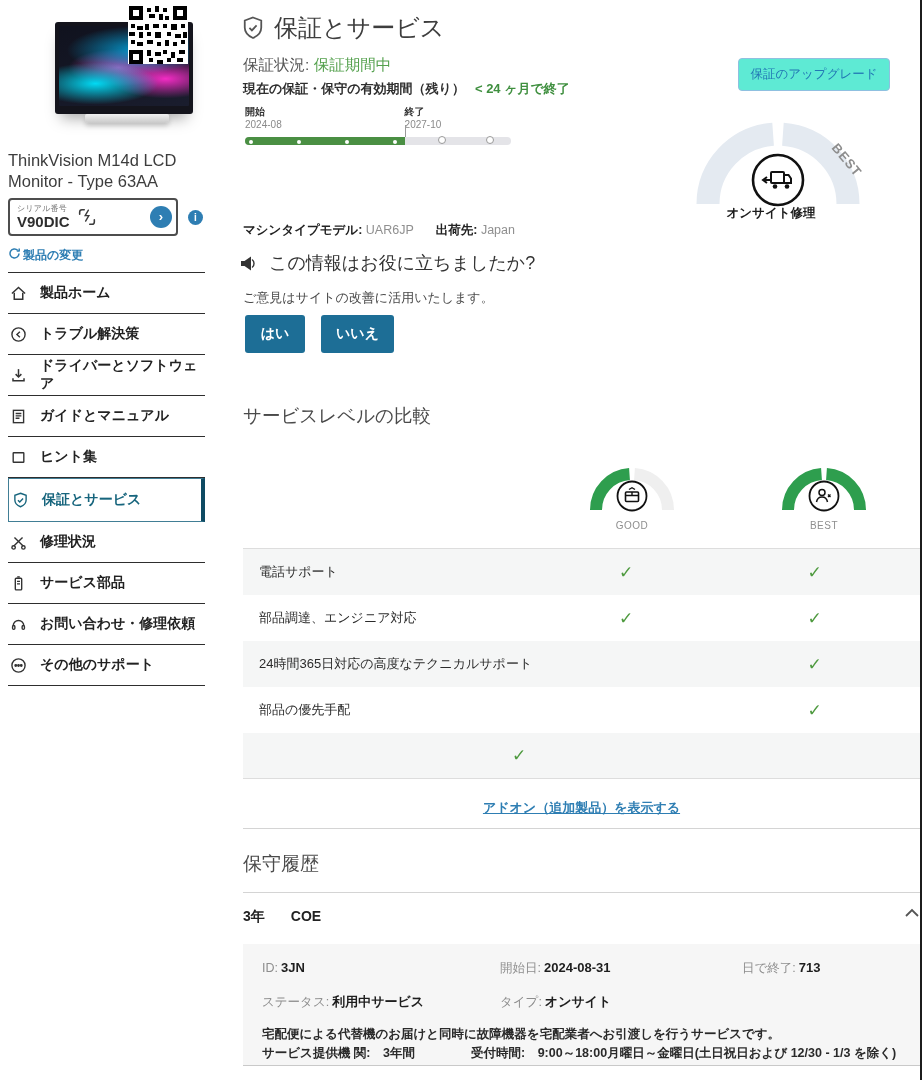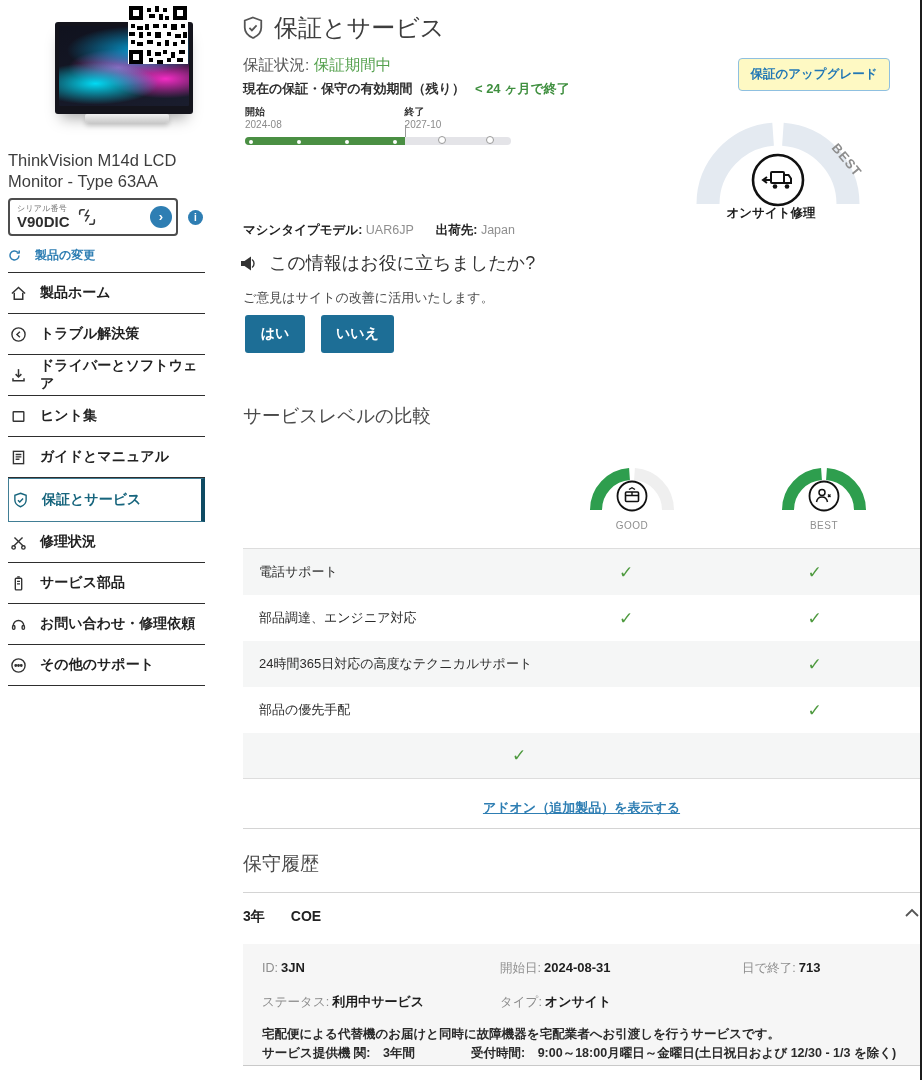--- a/index.html
+++ b/index.html
@@ -22,21 +22,21 @@
   .stand { position:absolute; left:77px; top:114px; width:84px; height:9px; background:linear-gradient(#f1f1f1,#c9c9c9); border-radius:2px 2px 4px 4px; box-shadow:0 3px 5px rgba(0,0,0,.18); }
   .qr { position:absolute; left:120px; top:6px; width:60px; height:58px; background:#fff; }
   .product-title { position:absolute; left:0; top:150px; width:196px; font-size:16.5px; line-height:1.3; color:#3d3d3d; }
   .serial-box { position:absolute; left:0; top:198px; width:170px; height:38px; border:2px solid #4d4d4d; border-radius:4px; background:#fff; display:flex; align-items:center; padding:2px 4px 2px 7px; }
   .serial-text { line-height:1; }
   .serial-label { display:block; font-size:8px; color:#777; letter-spacing:.2px; }
   .serial-value { display:block; font-size:15px; font-weight:bold; color:#2e2e2e; margin-top:1px; }
   .detect { width:22px; height:22px; margin-left:6px; }
   .serial-go { margin-left:auto; width:22px; height:22px; border-radius:50%; background:#2e7eb3; color:#fff; border:none; font-size:13px; line-height:22px; text-align:center; font-weight:bold; cursor:pointer; }
   .info-badge { position:absolute; left:180px; top:210px; width:15px; height:15px; border-radius:50%; background:#2e7eb3; color:#fff; font-size:10px; font-weight:bold; text-align:center; line-height:15px; }
-  .change-link { position:absolute; left:0; top:247px; display:flex; align-items:center; gap:14px; color:#2e7eb3; font-size:12px; font-weight:bold; text-decoration:none; cursor:pointer; }
+  .change-link { position:absolute; left:0; top:247px; display:flex; align-items:flex-start; gap:2px; color:#2e7eb3; font-size:12px; font-weight:bold; text-decoration:none; cursor:pointer; }
   .menu { position:absolute; left:0; top:272px; width:197px; border-top:1px solid #2e2e2e; }
   .menu-item { display:flex; align-items:center; gap:13px; height:41px; border-bottom:1px solid #2e2e2e; font-size:14px; font-weight:bold; color:#222; padding:0 6px 0 2px; cursor:pointer; }
   .menu-item .mi-icon { width:17px; height:17px; display:inline-flex; }
   .menu-item.active { color:#17657d; border:1px solid #417e95; border-right:4px solid #0e4a63; height:44px; padding-left:3px; }
   .menu-item.active .mi-icon svg * { stroke:#17657d; }
 
   
   .page-title { position:absolute; left:242px; top:12px; display:flex; align-items:center; gap:10px; font-size:24px; color:#3e3e3e; }
   .status-line { position:absolute; left:243px; top:55px; font-size:15.5px; color:#555; }
   .status-line .green { color:#55a14e; }
@@ -45,21 +45,21 @@
 
   .timeline { position:absolute; left:245px; top:106px; width:266px; height:44px; }
   .tl-label { position:absolute; top:0; font-size:10px; line-height:1.25; }
   .tl-label b { color:#333; } .tl-label span { color:#8a8a8a; display:block; }
   .tl-bar { position:absolute; left:0; top:31px; width:266px; height:8px; background:#e4e4e8; border-radius:4px; }
   .tl-fill { position:absolute; left:0; top:0; height:8px; width:60%; background:#4a8f43; border-radius:4px 0 0 4px; }
   .tl-tick { position:absolute; left:60%; top:19px; width:1px; height:12px; background:#9a9a9a; }
   .dot { position:absolute; top:33.5px; width:4px; height:4px; background:#fff; border-radius:50%; }
   .ring { position:absolute; top:30px; width:8px; height:8px; background:#fff; border:1.5px solid #9a9a9a; border-radius:50%; }
 
-  .upgrade-btn { position:absolute; left:738px; top:58px; width:152px; height:33px; background:#fef9c3; border:1px solid #8fc0e0; border-radius:4px; color:#2278b5; font-size:12.5px; font-weight:bold; cursor:pointer; }
+  .upgrade-btn { position:absolute; left:738px; top:58px; width:152px; height:33px; background:#5eead4; border:1px solid #8fc0e0; border-radius:4px; color:#2278b5; font-size:12.5px; font-weight:normal; cursor:pointer; }
   .big-gauge { position:absolute; left:683px; top:98px; width:192px; height:112px; }
   .big-gauge-label { position:absolute; left:683px; top:205px; width:176px; text-align:center; font-size:12.5px; font-weight:bold; color:#1c1c1c; }
 
   .machine-line { position:absolute; left:243px; top:222px; font-size:12.5px; }
   .machine-line b { color:#222; } .machine-line .val { color:#8f8f8f; margin-right:22px; }
 
   .fb-title { position:absolute; left:240px; top:251px; display:flex; align-items:center; gap:9px; font-size:18px; color:#333; }
   .fb-note { position:absolute; left:243px; top:289px; font-size:13px; color:#4a4a4a; }
   .fb-btns { position:absolute; left:245px; top:315px; display:flex; gap:16px; }
   .fb-btns button { min-width:60px; height:38px; padding:0 15px; background:#1d6e96; color:#fff; border:none; border-radius:3px; font-size:14px; font-weight:bold; cursor:pointer; }
@@ -208,33 +208,33 @@
               <path d="M8 2v7"></path>
               <path d="M5.3 6.7 8 9.4l2.7-2.7"></path>
               <path d="M2.8 10.5V13h10.4v-2.5"></path>
             </svg>
           </span>
           <span>ドライバーとソフトウェア</span>
         </div>
         <div class="menu-item">
           <span class="mi-icon">
             <svg viewBox="0 0 16 16" fill="none" stroke="#333" stroke-width="1.3">
-              <rect x="3" y="3.5" width="10" height="9" rx="0.5"></rect>
-            </svg>
-          </span>
-          <span>ヒント集</span>
-        </div>
-        <div class="menu-item">
-          <span class="mi-icon">
-            <svg viewBox="0 0 16 16" fill="none" stroke="#333" stroke-width="1.3">
               <rect x="3.2" y="2.2" width="9.6" height="11.6"></rect>
               <path d="M5.3 5.2h5.4M5.3 7.4h5.4M5.3 9.6h3.6"></path>
             </svg>
           </span>
           <span>ガイドとマニュアル</span>
+        </div>
+        <div class="menu-item">
+          <span class="mi-icon">
+            <svg viewBox="0 0 16 16" fill="none" stroke="#333" stroke-width="1.3">
+              <rect x="3" y="3.5" width="10" height="9" rx="0.5"></rect>
+            </svg>
+          </span>
+          <span>ヒント集</span>
         </div>
         <div class="menu-item active">
           <span class="mi-icon">
             <svg viewBox="0 0 16 16" fill="none" stroke="#333" stroke-width="1.3">
               <path d="M8 1.2l5.3 1.9v4.4c0 3.4-2.4 5.3-5.3 6.4-2.9-1.1-5.3-3-5.3-6.4V3.1z"></path>
               <path d="M5.6 7.8l1.7 1.7 3.1-3.3"></path>
             </svg>
           </span>
           <span>保証とサービス</span>
         </div>

